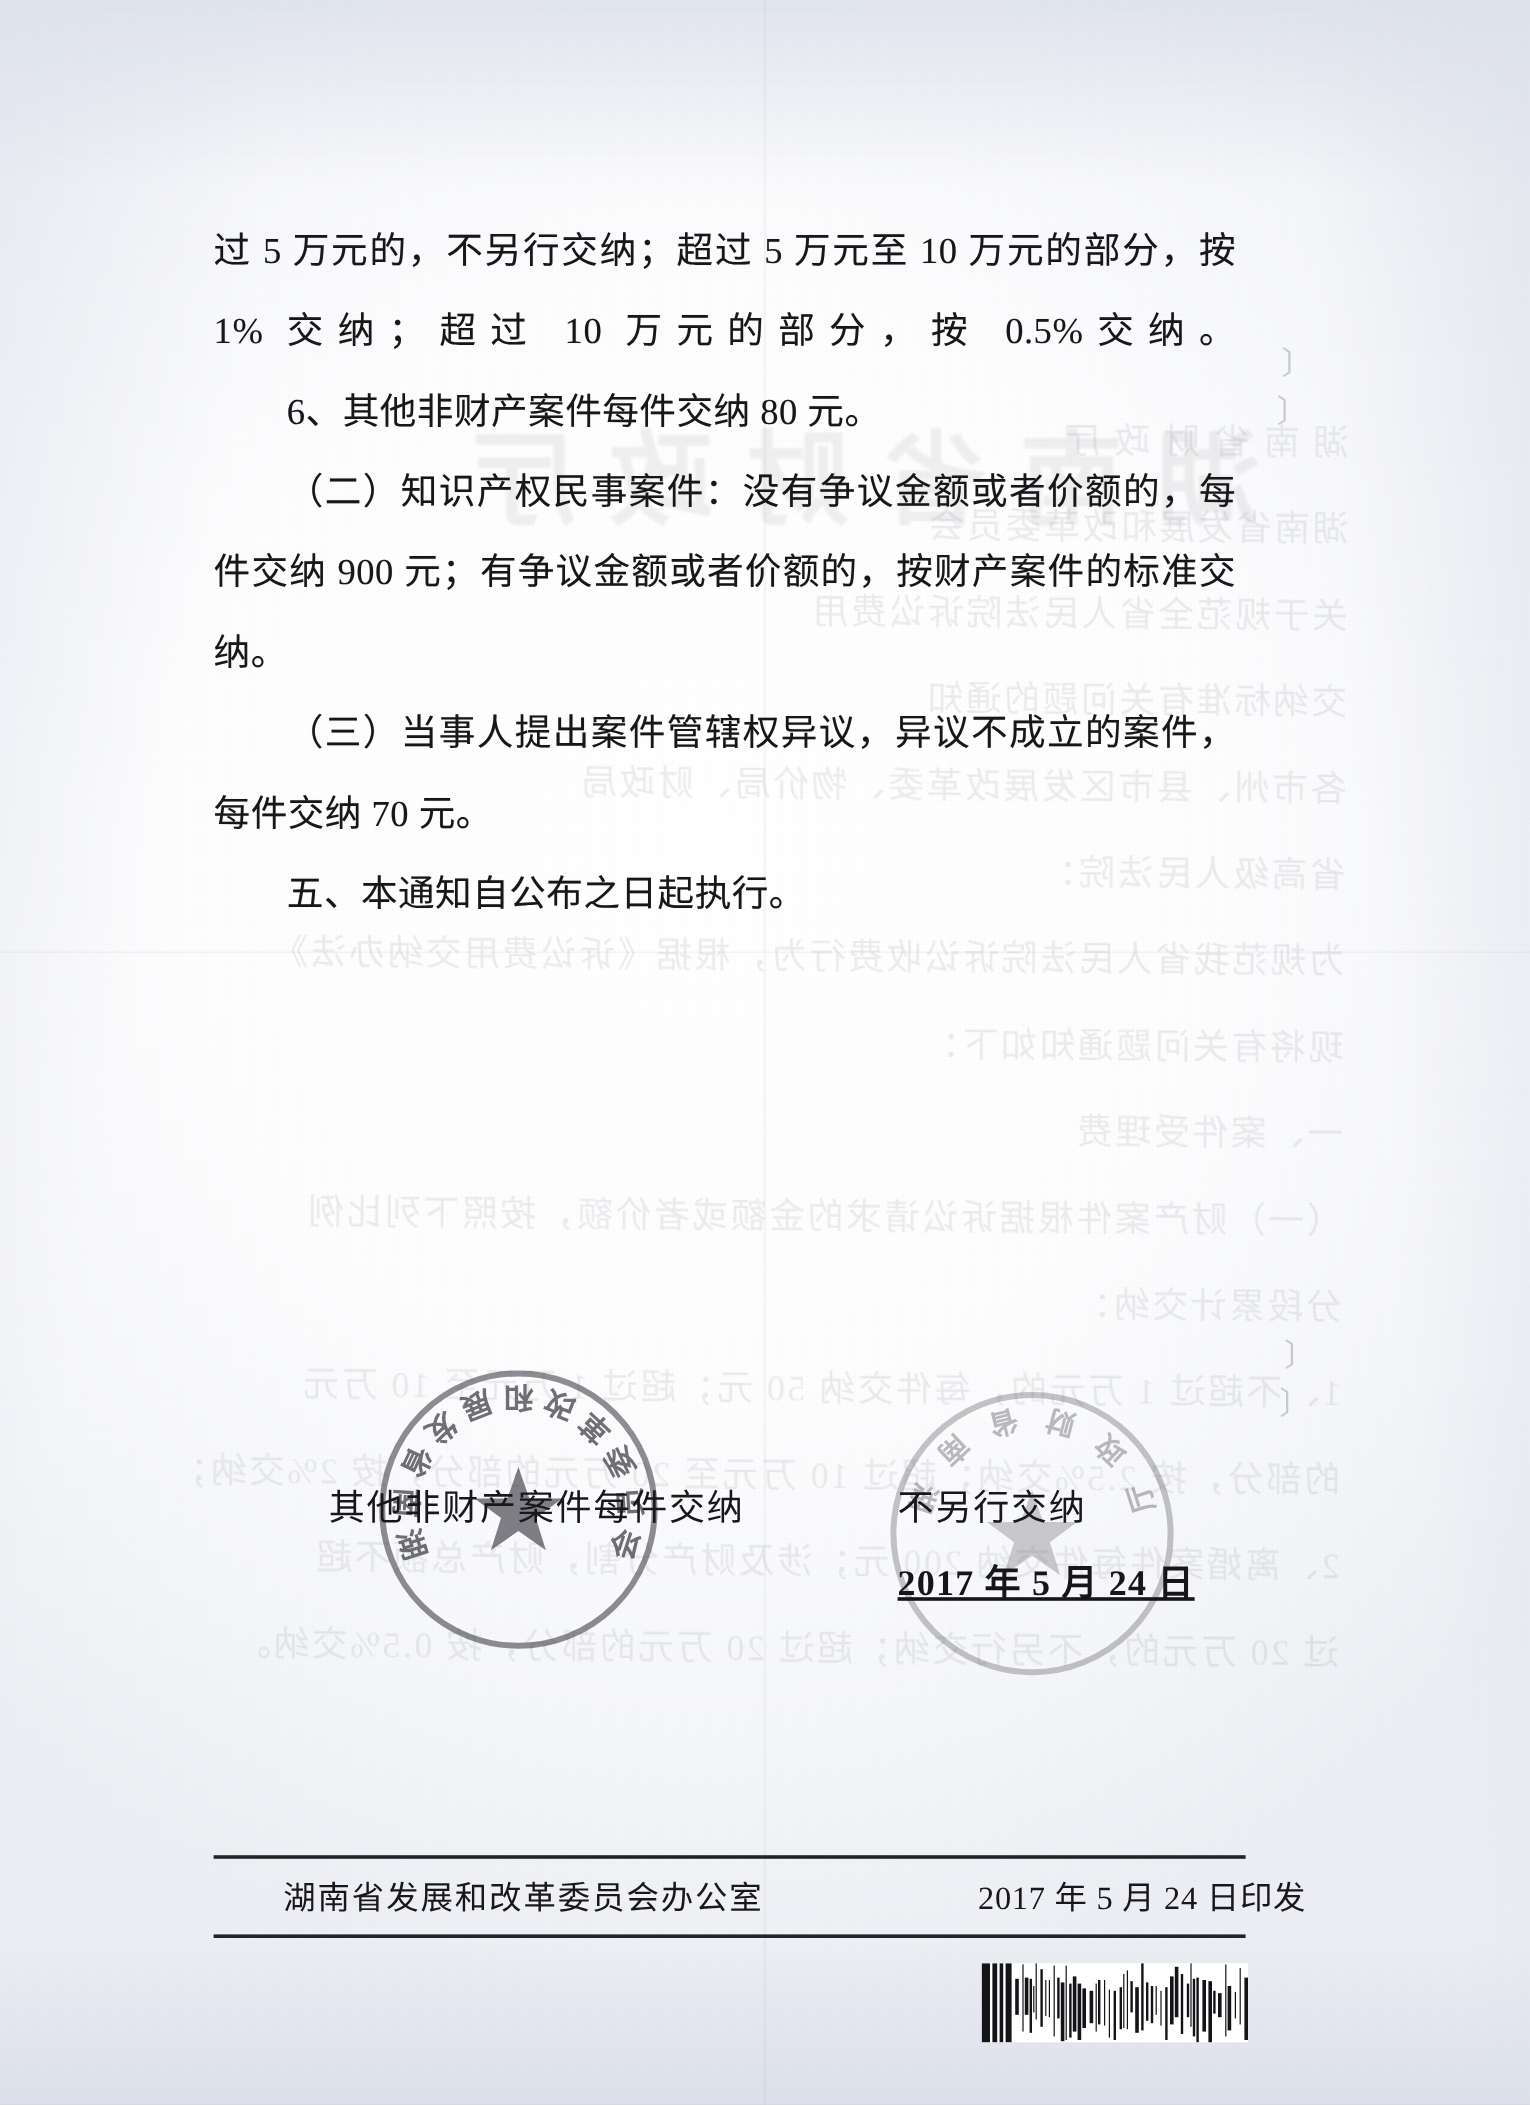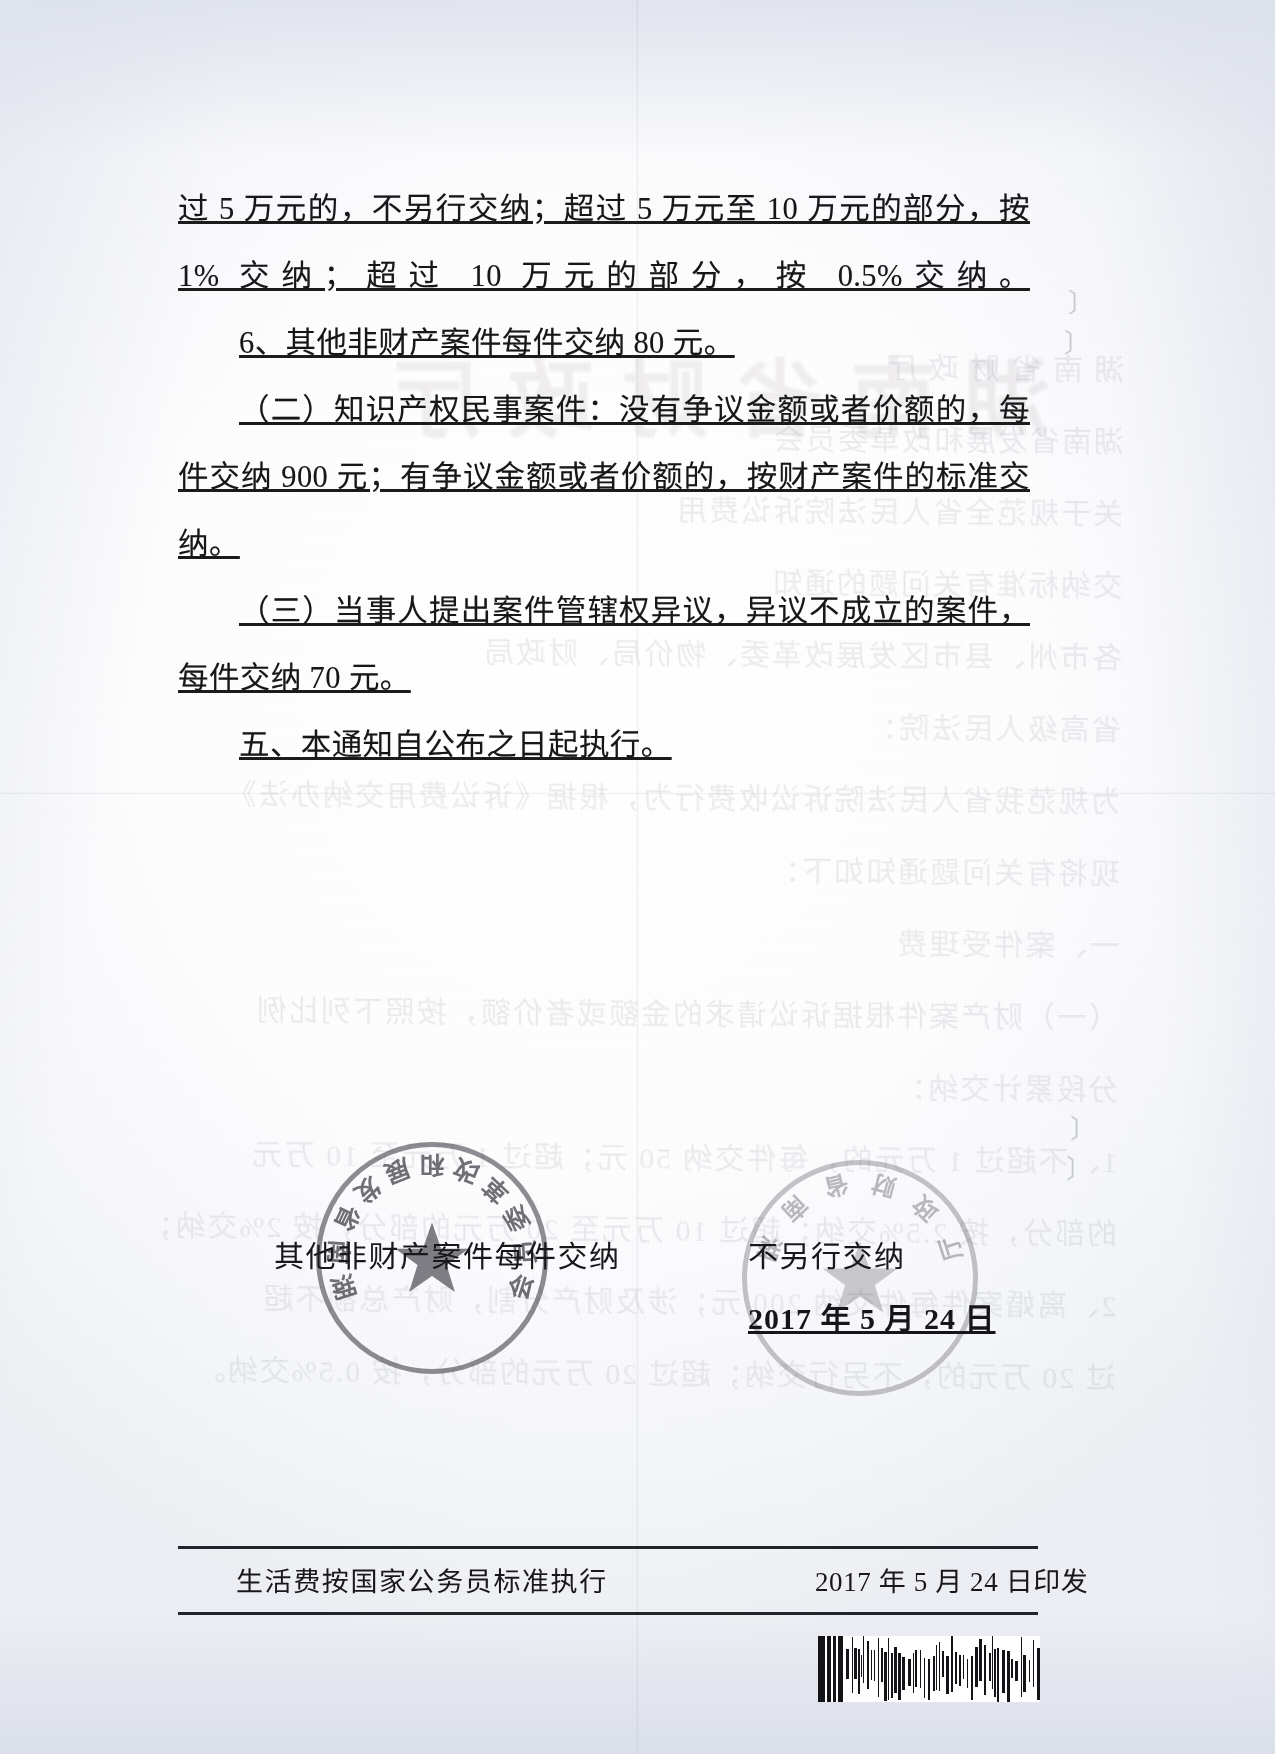--- a/index.html
+++ b/index.html
@@ -86,21 +86,20 @@
     transform: scaleX(-1);
     filter: blur(1.1px);
   }
 
   
   .body-text {
     position: absolute;
     left: 178px;
     top: 176px;
     width: 852px;
-    text-decoration: underline;
   }
   .para {
     font-size: 30.5px;
     line-height: 67px;
     text-align: justify;
     text-align-last: left;
     letter-spacing: 0.4px;
     margin: 0;
     color: #17171a;
     text-shadow: 0 0 0.7px rgba(0,0,0,0.30);
@@ -320,21 +319,21 @@
     </svg>
   </div>
 
   <div class="sig-block">
     <div class="sig-left">其他非财产案件每件交纳</div>
     <div class="sig-right">不另行交纳</div>
     <div class="sig-date">2017 年 5 月 24 日</div>
   </div>
 
   <div class="rule top"></div>
-  <div class="footer-left">生活费按国家公务员标准执行</div>
+  <div class="footer-left">湖南省发展和改革委员会办公室</div>
   <div class="footer-right">2017 年 5 月 24 日印发</div>
   <div class="rule bottom"></div>
 
   <div class="barcode" id="barcode">
       <i style="left: 0px; width: 7px;"></i>
       <i style="left: 9px; width: 4px;"></i>
       <i style="left: 15px; width: 3px;"></i>
       <i style="left: 20px; width: 5px;"></i>
       <i style="left: 28px; width: 3px; top: 13px; bottom: 23px;"></i>
       <i style="left: 34px; width: 1px; top: 1px; bottom: 9px;"></i>

